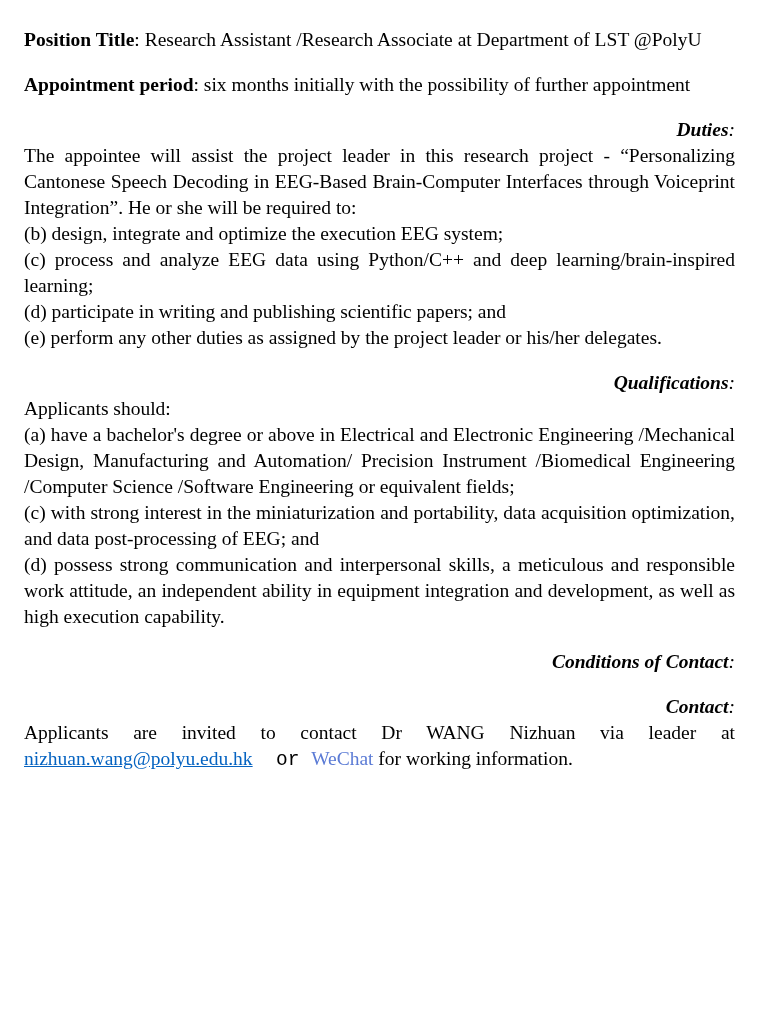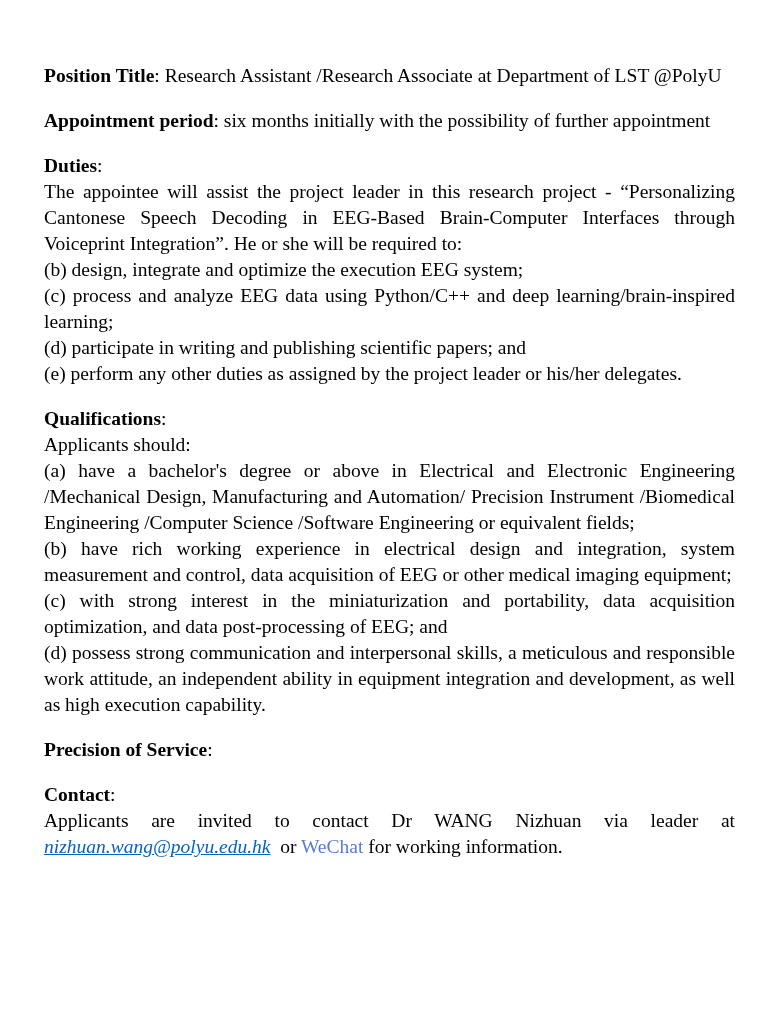--- a/index.html
+++ b/index.html
@@ -6,37 +6,36 @@
   body {
     width: 778px;
     height: 1027px;
     background: #ffffff;
     color: #000000;
     font-family: "Liberation Serif", "DejaVu Serif", serif;
     font-size: 19.5px;
     line-height: 26px;
     overflow: hidden;
   }
-  .page { padding: 27px 43px 20px 44px; margin-top: 36px; }
+  .page { padding: 27px 43px 20px 24px; }
   p { margin: 0; text-align: justify; }
-  p.head { text-align: left; }
+  p.head { text-align: right; font-style: italic; }
   .block { margin-top: 19px; }
   b { font-weight: bold; }
   .email-link {
     color: var(--link-color, #0563C1);
     text-decoration: underline;
     cursor: pointer;
-    font-style: italic;
   }
   .wechat-link {
     color: var(--wechat-color, #5B7BD5);
     text-decoration: none;
     cursor: pointer;
   }
-  .prewrap { white-space: pre-wrap; }
+  .prewrap { white-space: pre-wrap; font-family: Liberation Mono, monospace; }
 </style>
 </head>
 <body>
 
 <div class="page">
 
   <p>
     <b>Position Title</b><span>: Research Assistant /Research Associate at Department of LST @PolyU</span>
   </p>
 
@@ -51,26 +50,25 @@
   <p>(b) design, integrate and optimize the execution EEG system;</p>
   <p>(c) process and analyze EEG data using Python/C++ and deep learning/brain-inspired learning;</p>
   <p>(d) participate in writing and publishing scientific papers; and</p>
   <p>(e) perform any other duties as assigned by the project leader or his/her delegates.</p>
 
   <p class="block head">
     <b>Qualifications</b><span>:</span>
   </p>
   <p>Applicants should:</p>
   <p>(a) have a bachelor's degree or above in Electrical and Electronic Engineering /Mechanical Design, Manufacturing and Automation/ Precision Instrument /Biomedical Engineering /Computer Science /Software Engineering or equivalent fields;</p>
-  <p>(b) have rich working experience in electrical design and integration, system measurement and control, data acquisition of EEG or other medical imaging equipment;</p>
   <p>(c) with strong interest in the miniaturization and portability, data acquisition optimization, and data post-processing of EEG; and</p>
   <p>(d) possess strong communication and interpersonal skills, a meticulous and responsible work attitude, an independent ability in equipment integration and development, as well as high execution capability.</p>
 
   <p class="block head">
-    <b>Precision of Service</b><span>:</span>
+    <b>Conditions of Contact</b><span>:</span>
   </p>
 
   <p class="block head">
     <b>Contact</b><span>:</span>
   </p>
   <p><span>Applicants are invited to contact Dr WANG Nizhuan via leader at </span><a class="email-link">nizhuan.wang@polyu.edu.hk</a><span class="prewrap">  or </span><a class="wechat-link">WeChat</a><span> for working information.</span></p>
 
 </div>
 
 </body></html>

